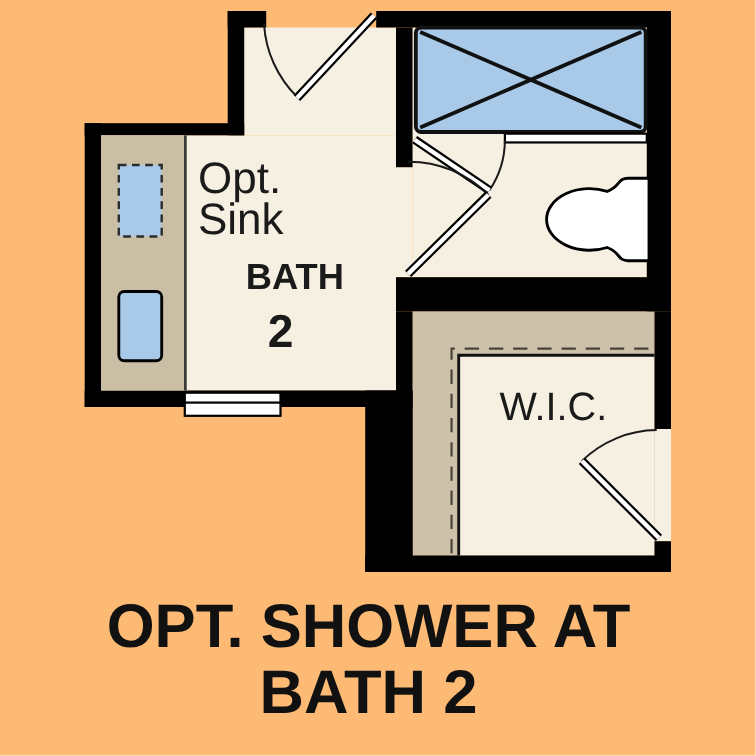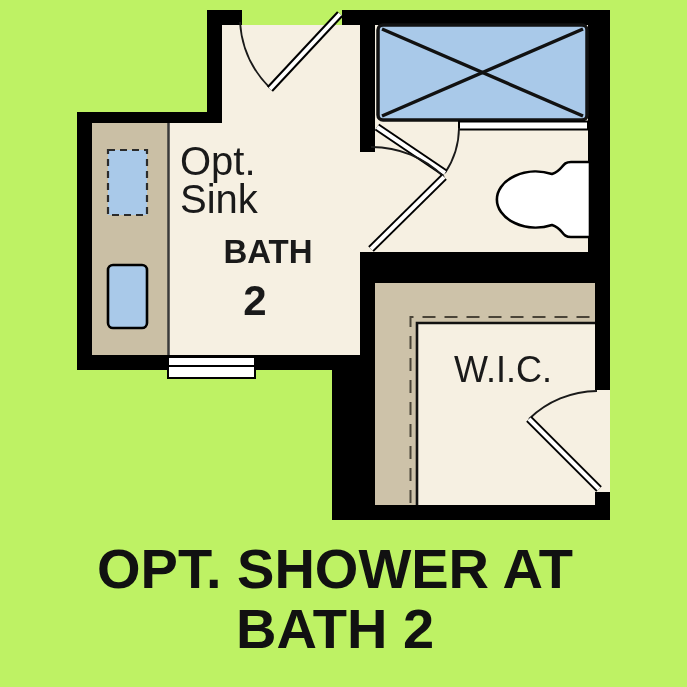--- a/index.html
+++ b/index.html
@@ -1,16 +1,16 @@
 <!DOCTYPE html>
 <html><head>
 <meta charset="utf-8">
 <style>
   html,body{margin:0;padding:0;background:#ffffff;}
-  .stage{position:relative;width:687px;height:687px;background:#bef264;overflow:hidden;
+  .stage{position:relative;width:687px;height:687px;background:#fdba74;overflow:hidden;
          font-family:"Liberation Sans", sans-serif;}
   svg text{font-family:"Liberation Sans", sans-serif;}
   .room-label{font-weight:bold;}
 </style>
 </head>
 <body>
 
 <div class="stage">
 <svg width="687" height="687" viewBox="0 0 687 687">
 

